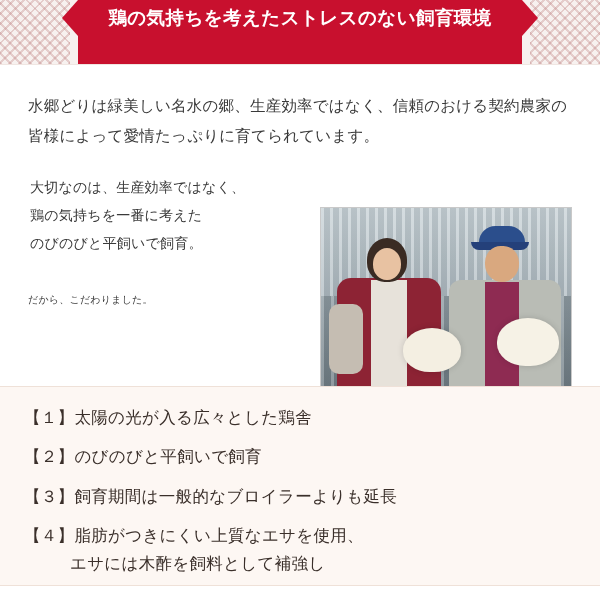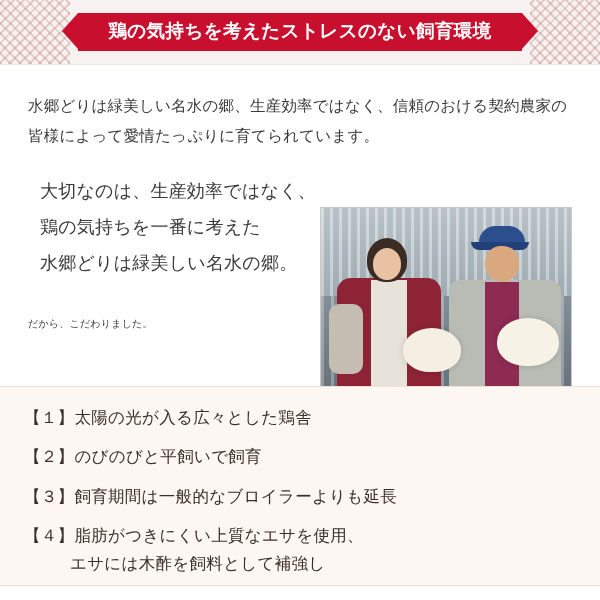--- a/index.html
+++ b/index.html
@@ -21,21 +21,20 @@
     background: #ffffff;
   }
 
   
   .header {
     position: relative;
     height: 64px;
     background: #f7f1ef;
     border-bottom: 1px solid #f0e6e2;
     display: flex;
-    align-items: center;
     justify-content: center;
   }
   .header-pattern-left,
   .header-pattern-right {
     position: absolute;
     top: 0;
     width: 70px;
     height: 64px;
     background:
       repeating-linear-gradient(45deg, rgba(186,120,120,0.30) 0 2px, rgba(255,255,255,0) 2px 7px),
@@ -84,26 +83,26 @@
   }
   .lead {
     font-size: 15.5px;
     color: #3a3a3a;
     line-height: 1.95;
     letter-spacing: 0.2px;
     margin: 0 0 22px 0;
     width: 545px;
   }
   .mid-block {
-    font-size: 18px;
+    font-size: 14px;
     color: #3a3a3a;
     line-height: 2.0;
     letter-spacing: 0.2px;
     width: 290px;
-    margin: 12px;
+    margin: 2px;
   }
   .mid-block p { margin: 0; }
   .closing {
     font-size: 10px;
     color: #3a3a3a;
     letter-spacing: 0.2px;
     margin: 36px 0 0 0;
     width: 290px;
   }
 
@@ -244,21 +243,21 @@
     <div class="title-ribbon">鶏の気持ちを考えたストレスのない飼育環境</div>
   </div>
 
   <div class="content">
 
     <p class="lead">水郷どりは緑美しい名水の郷、生産効率ではなく、信頼のおける契約農家の皆様によって愛情たっぷりに育てられています。</p>
 
     <div class="mid-block">
       <p>大切なのは、生産効率ではなく、</p>
       <p>鶏の気持ちを一番に考えた</p>
-      <p>水郷どりは緑美しい名水の郷。</p>
+      <p>のびのびと平飼いで飼育。</p>
     </div>
 
     <p class="closing">だから、こだわりました。</p>
 
     <div class="photo-box">
       <div class="photo">
         <div class="wall"></div>
         <div class="wall2"></div>
         <div class="p-left-body"></div>
         <div class="p-left-inner"></div>

